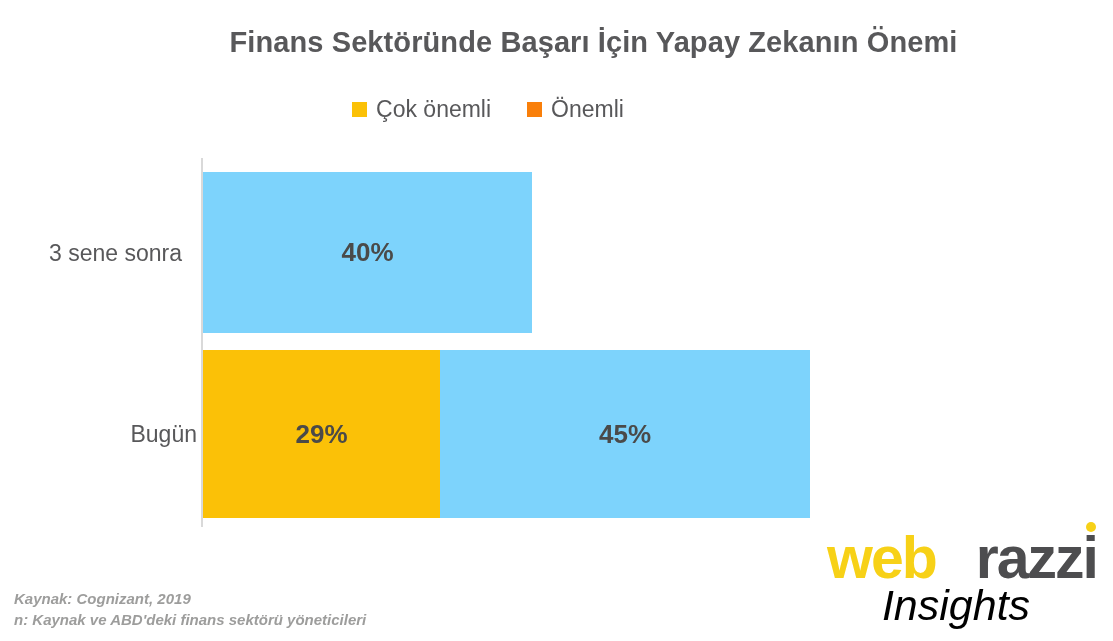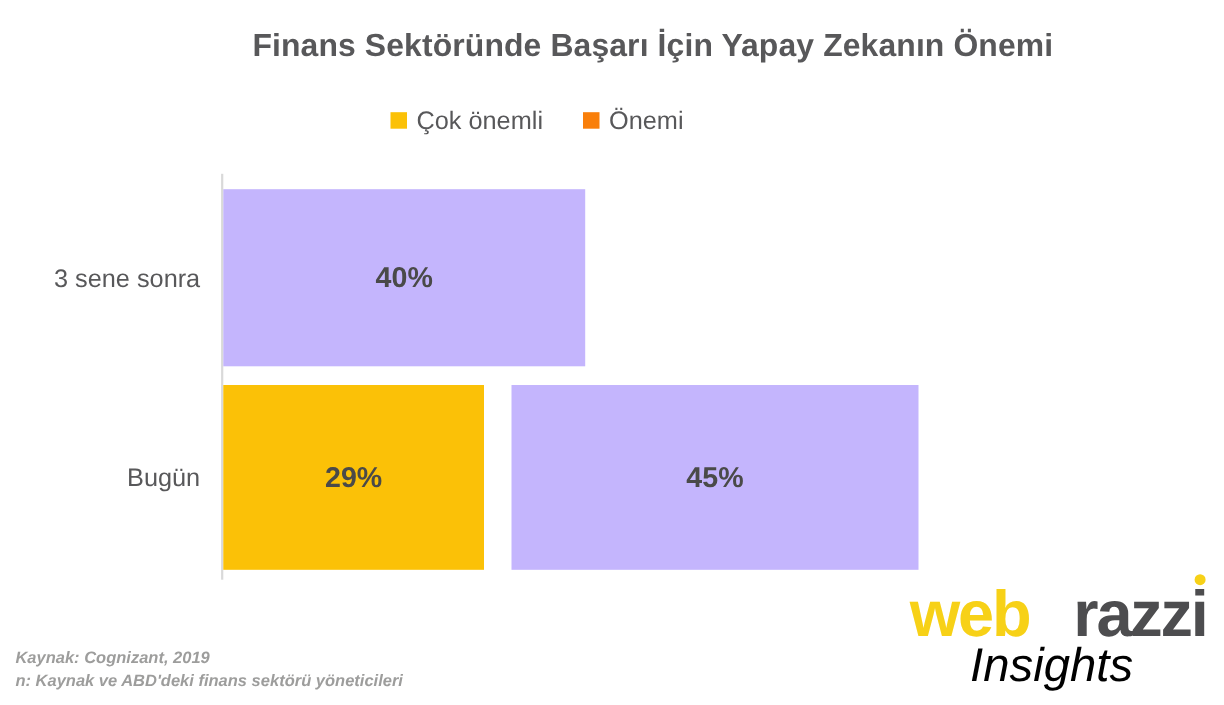--- a/index.html
+++ b/index.html
@@ -78,47 +78,47 @@
     background: #d9d9d9;
   }
 
   .bar-row {
     position: absolute;
     left: 203px;
     height: 161px;
     display: flex;
   }
   .bar-row.row-0 { top: 172px; }
-  .bar-row.row-1 { top: 350px; height: 168px; gap: 25px; }
+  .bar-row.row-1 { top: 350px; height: 168px; }
 
   .bar-seg {
     height: 100%;
     display: flex;
     align-items: center;
     justify-content: center;
     box-sizing: border-box;
   }
   .bar-seg.cok { background: #fbc107; }
-  .bar-seg.onemli { background: #c4b5fd; }
+  .bar-seg.onemli { background: #7dd3fc; }
   .bar-value {
     font-size: 26px;
     font-weight: bold;
     color: #4a4a49;
   }
 
   .cat-label {
     position: absolute;
     left: 0;
     width: 182px;
     text-align: right;
     font-size: 23px;
     color: #58585a;
   }
   .cat-label.row-0 { top: 240px; }
-  .cat-label.row-1 { top: 421px; }
+  .cat-label.row-1 { top: 421px; margin-left: 15px; }
 
   
   .source {
     position: absolute;
     left: 14px;
     bottom: 10px;
     font-size: 15px;
     font-style: italic;
     font-weight: bold;
     color: #9d9d9c;
@@ -167,21 +167,21 @@
 
 <div class="chart-title">Finans Sektöründe Başarı İçin Yapay Zekanın Önemi</div>
 
 <div class="legend">
   <div class="legend-item">
     <span class="legend-swatch cok"></span>
     <span class="legend-label">Çok önemli</span>
   </div>
   <div class="legend-item">
     <span class="legend-swatch onemli"></span>
-    <span class="legend-label">Önemi</span>
+    <span class="legend-label">Önemli</span>
   </div>
 </div>
 
 <div class="plot">
 
   <div class="axis-line"></div>
 
   <div class="cat-label row-0">3 sene sonra</div>
   <div class="bar-row row-0">
     <div class="bar-seg onemli" style="width:329px">

